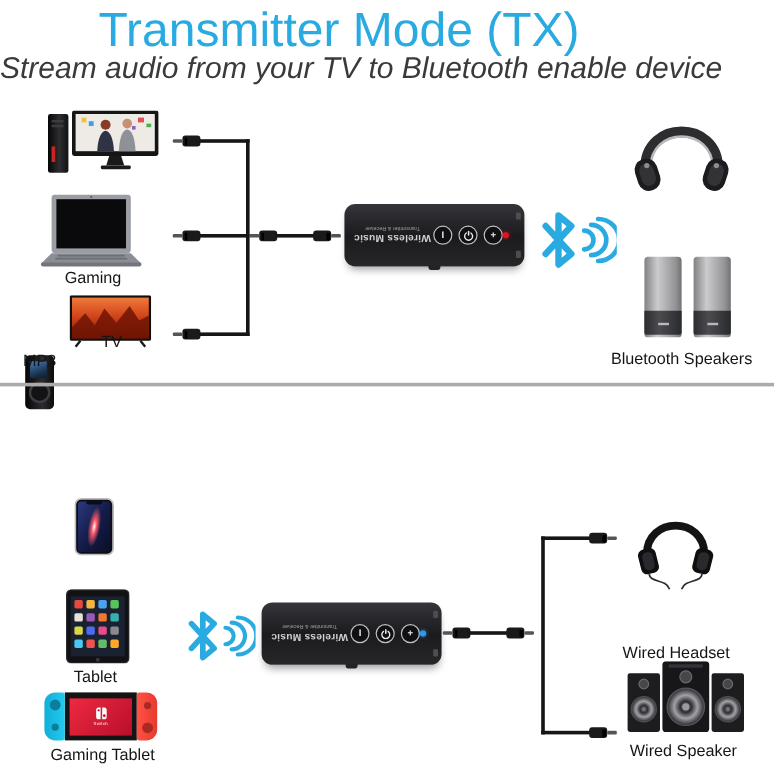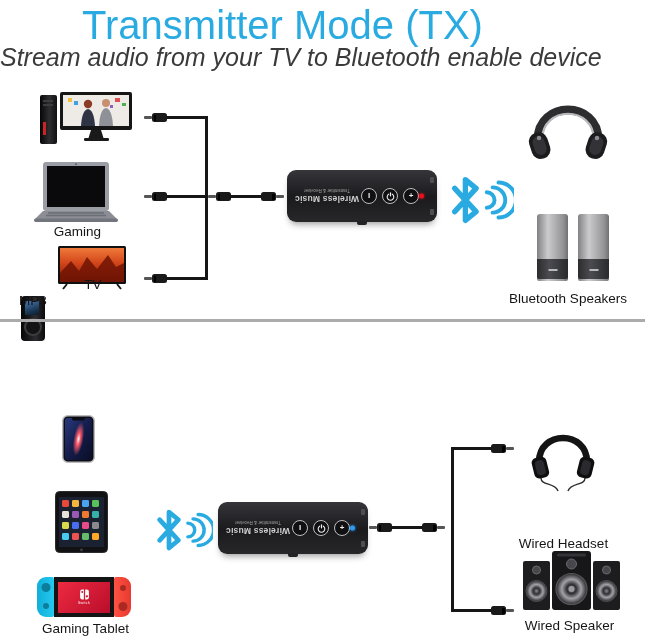--- a/index.html
+++ b/index.html
@@ -247,20 +247,21 @@
       <rect x="17" y="31" width="7" height="7" rx="1.4" fill="#4a6cf0"></rect>
       <rect x="27" y="31" width="7" height="7" rx="1.4" fill="#e84a8a"></rect>
       <rect x="37" y="31" width="7" height="7" rx="1.4" fill="#8a8a8e"></rect>
       <rect x="7" y="42" width="7" height="7" rx="1.4" fill="#49c8f0"></rect>
       <rect x="17" y="42" width="7" height="7" rx="1.4" fill="#ef5350"></rect>
       <rect x="27" y="42" width="7" height="7" rx="1.4" fill="#66bb6a"></rect>
       <rect x="37" y="42" width="7" height="7" rx="1.4" fill="#ffa726"></rect>
     </g>
     <circle cx="26.5" cy="58.8" r="1.6" fill="#3a3a3e"></circle>
   </svg>
+  <div class="item-label" style="left:22px; top:556px; width:115px;">Tablet</div>
 
   <div class="abs switch" style="left:37px; top:577px;">
     <div class="jc jc-l"></div>
     <div class="sw-screen">
       <div class="sw-inner">
         <svg width="11" height="11" viewBox="0 0 10 10">
           <path d="M1 2.5 A2 2 0 0 1 3 0.5 H4.4 V9.5 H3 A2 2 0 0 1 1 7.5 Z" fill="#ffffff"></path>
           <circle cx="2.9" cy="2.7" r="0.85" fill="#c00f2e"></circle>
           <path d="M5.6 0.5 H7 A2 2 0 0 1 9 2.5 V7.5 A2 2 0 0 1 7 9.5 H5.6 Z" fill="#ffffff"></path>
           <circle cx="7.2" cy="6.7" r="1" fill="#c00f2e"></circle>

